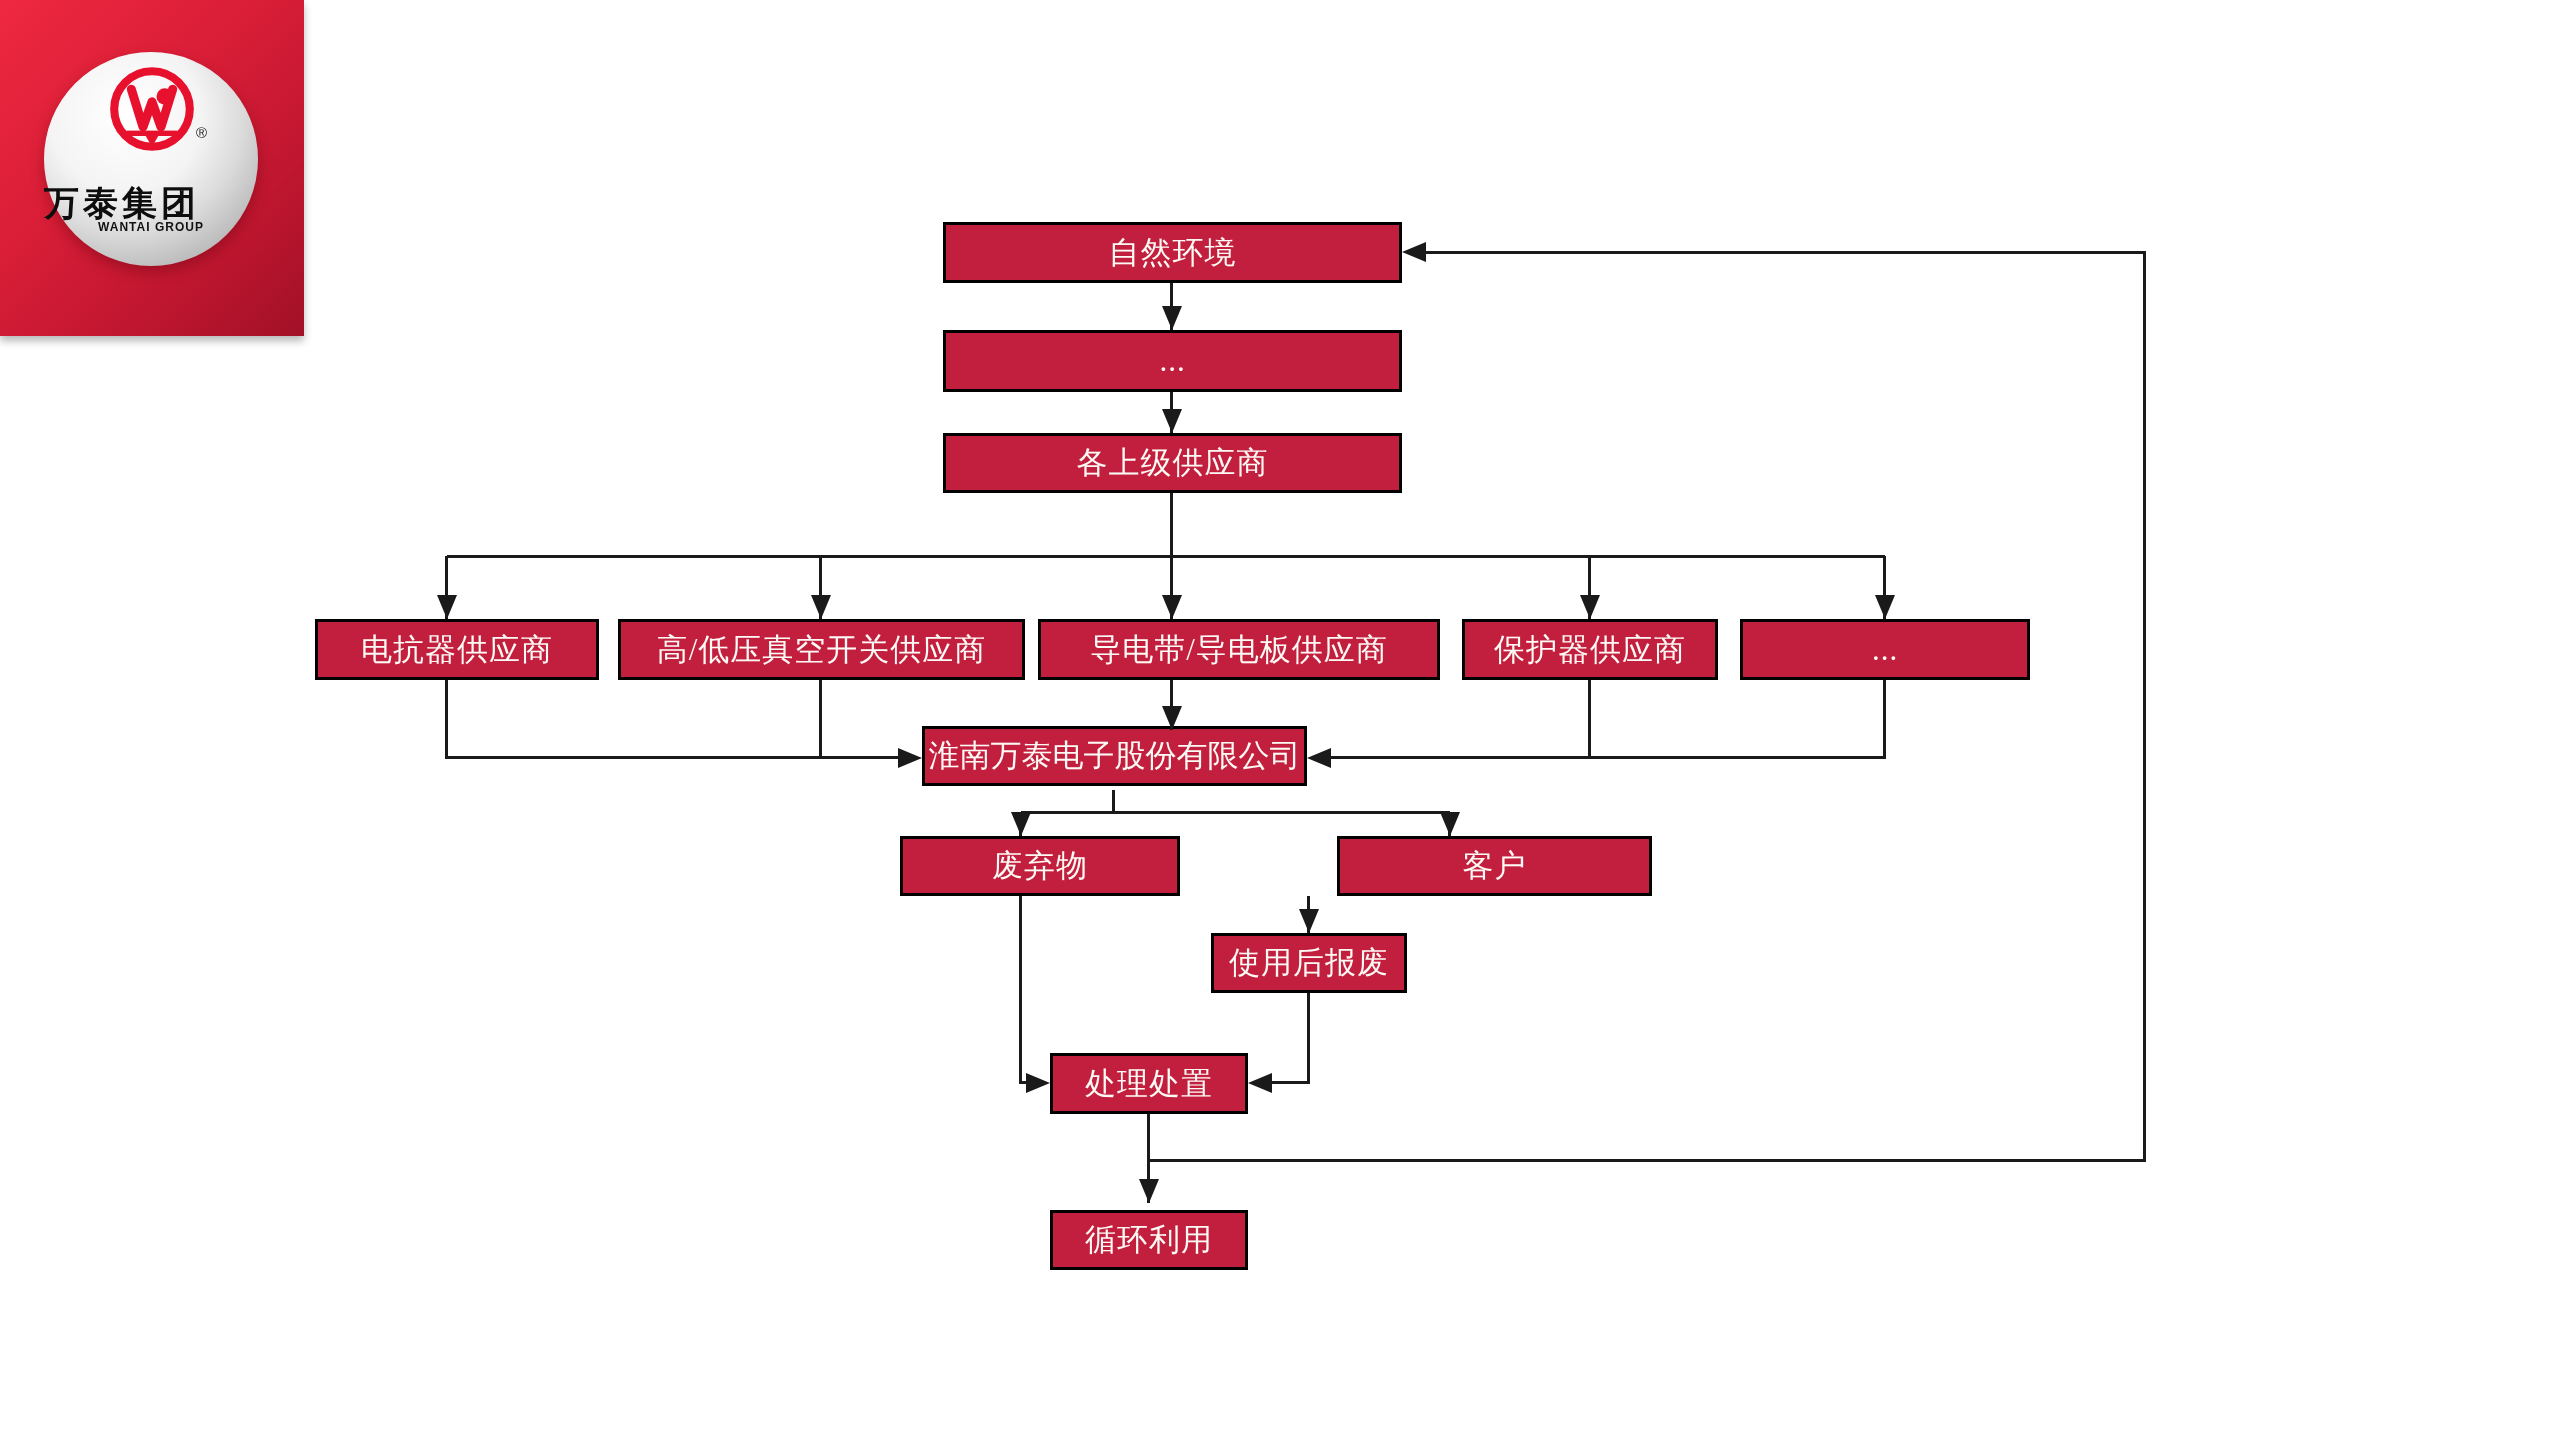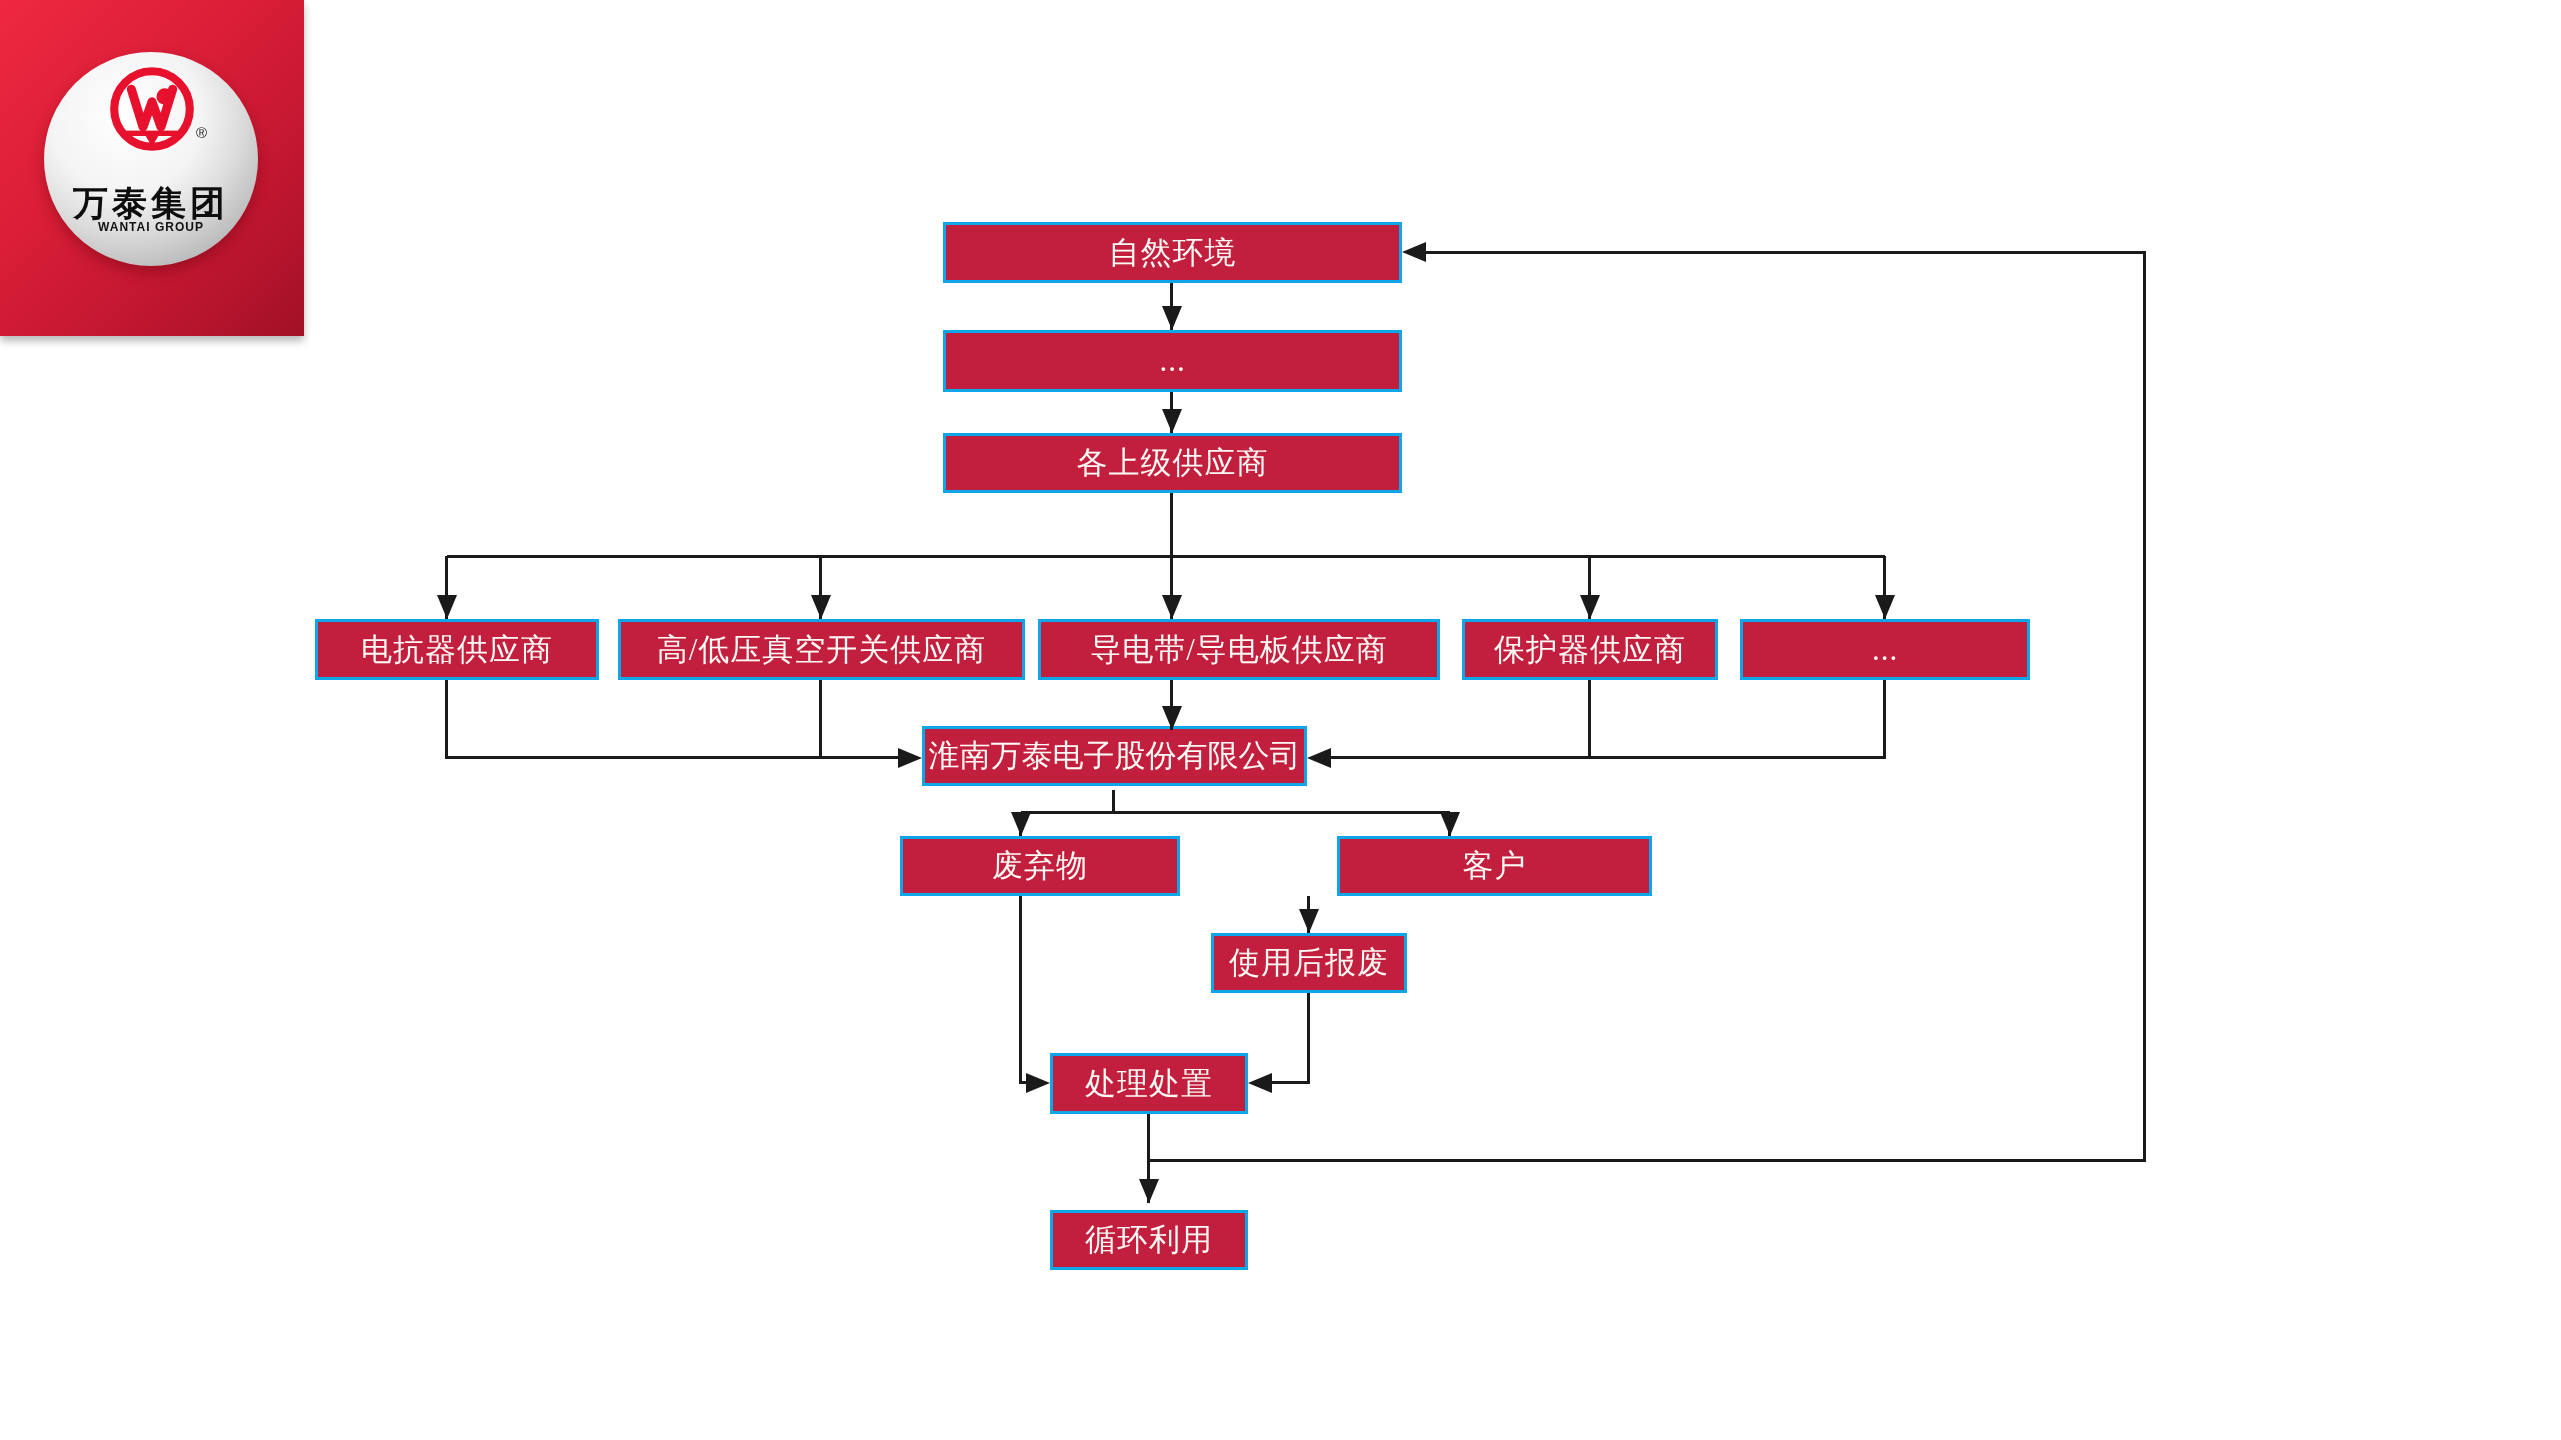--- a/index.html
+++ b/index.html
@@ -9,28 +9,28 @@
   
   .logo{position:absolute;left:0;top:0;width:304px;height:336px;
         background:linear-gradient(135deg,#ee2840 0%,#da1e37 40%,#c01630 72%,#a11127 100%);
         box-shadow:0 5px 8px rgba(0,0,0,0.28);}
   .sphere{position:absolute;left:44px;top:52px;width:214px;height:214px;border-radius:50%;
         background:radial-gradient(circle at 38% 30%,#ffffff 0%,#f4f4f4 38%,#dcdcdc 58%,#bcbcbc 78%,#a3a3a3 100%);
         box-shadow:0 6px 14px rgba(80,0,10,0.35);}
   .emblem{position:absolute;left:63px;top:12px;}
   .reg{position:absolute;left:152px;top:72px;font-size:15px;color:#222;
        font-family:"Liberation Sans",sans-serif;}
-  .logo-cn{position:absolute;left:0;top:128px;width:214px;text-align:center;
+  .logo-cn{position:absolute;left:0;top:128px;width:214px;text-align:left;
        font-size:35px;font-weight:bold;color:#0d0d0d;letter-spacing:4px;}
   .logo-en{position:absolute;left:0;top:168px;width:214px;text-align:center;
        font-size:12px;font-weight:bold;color:#111;letter-spacing:1px;
        font-family:"Liberation Sans",sans-serif;}
 
   
-  .node{position:absolute;background:#c21e3e;border:3px solid #0ea5e9;box-sizing:border-box;
+  .node{position:absolute;background:#c21e3e;border:3px solid #000000;box-sizing:border-box;
         display:flex;align-items:center;justify-content:center;
         color:#fdf9f4;font-size:31px;letter-spacing:1px;white-space:nowrap;}
   .node.tight{letter-spacing:0;}
   .hline,.vline{position:absolute;background:#1a1a1a;}
   .hline{height:3px;}
   .vline{width:3px;}
   .ar{position:absolute;width:0;height:0;}
   .ar-d{border-left:10px solid transparent;border-right:10px solid transparent;border-top:24px solid #1a1a1a;}
   .ar-l{border-top:10px solid transparent;border-bottom:10px solid transparent;border-right:24px solid #1a1a1a;}
   .ar-r{border-top:10px solid transparent;border-bottom:10px solid transparent;border-left:24px solid #1a1a1a;}

